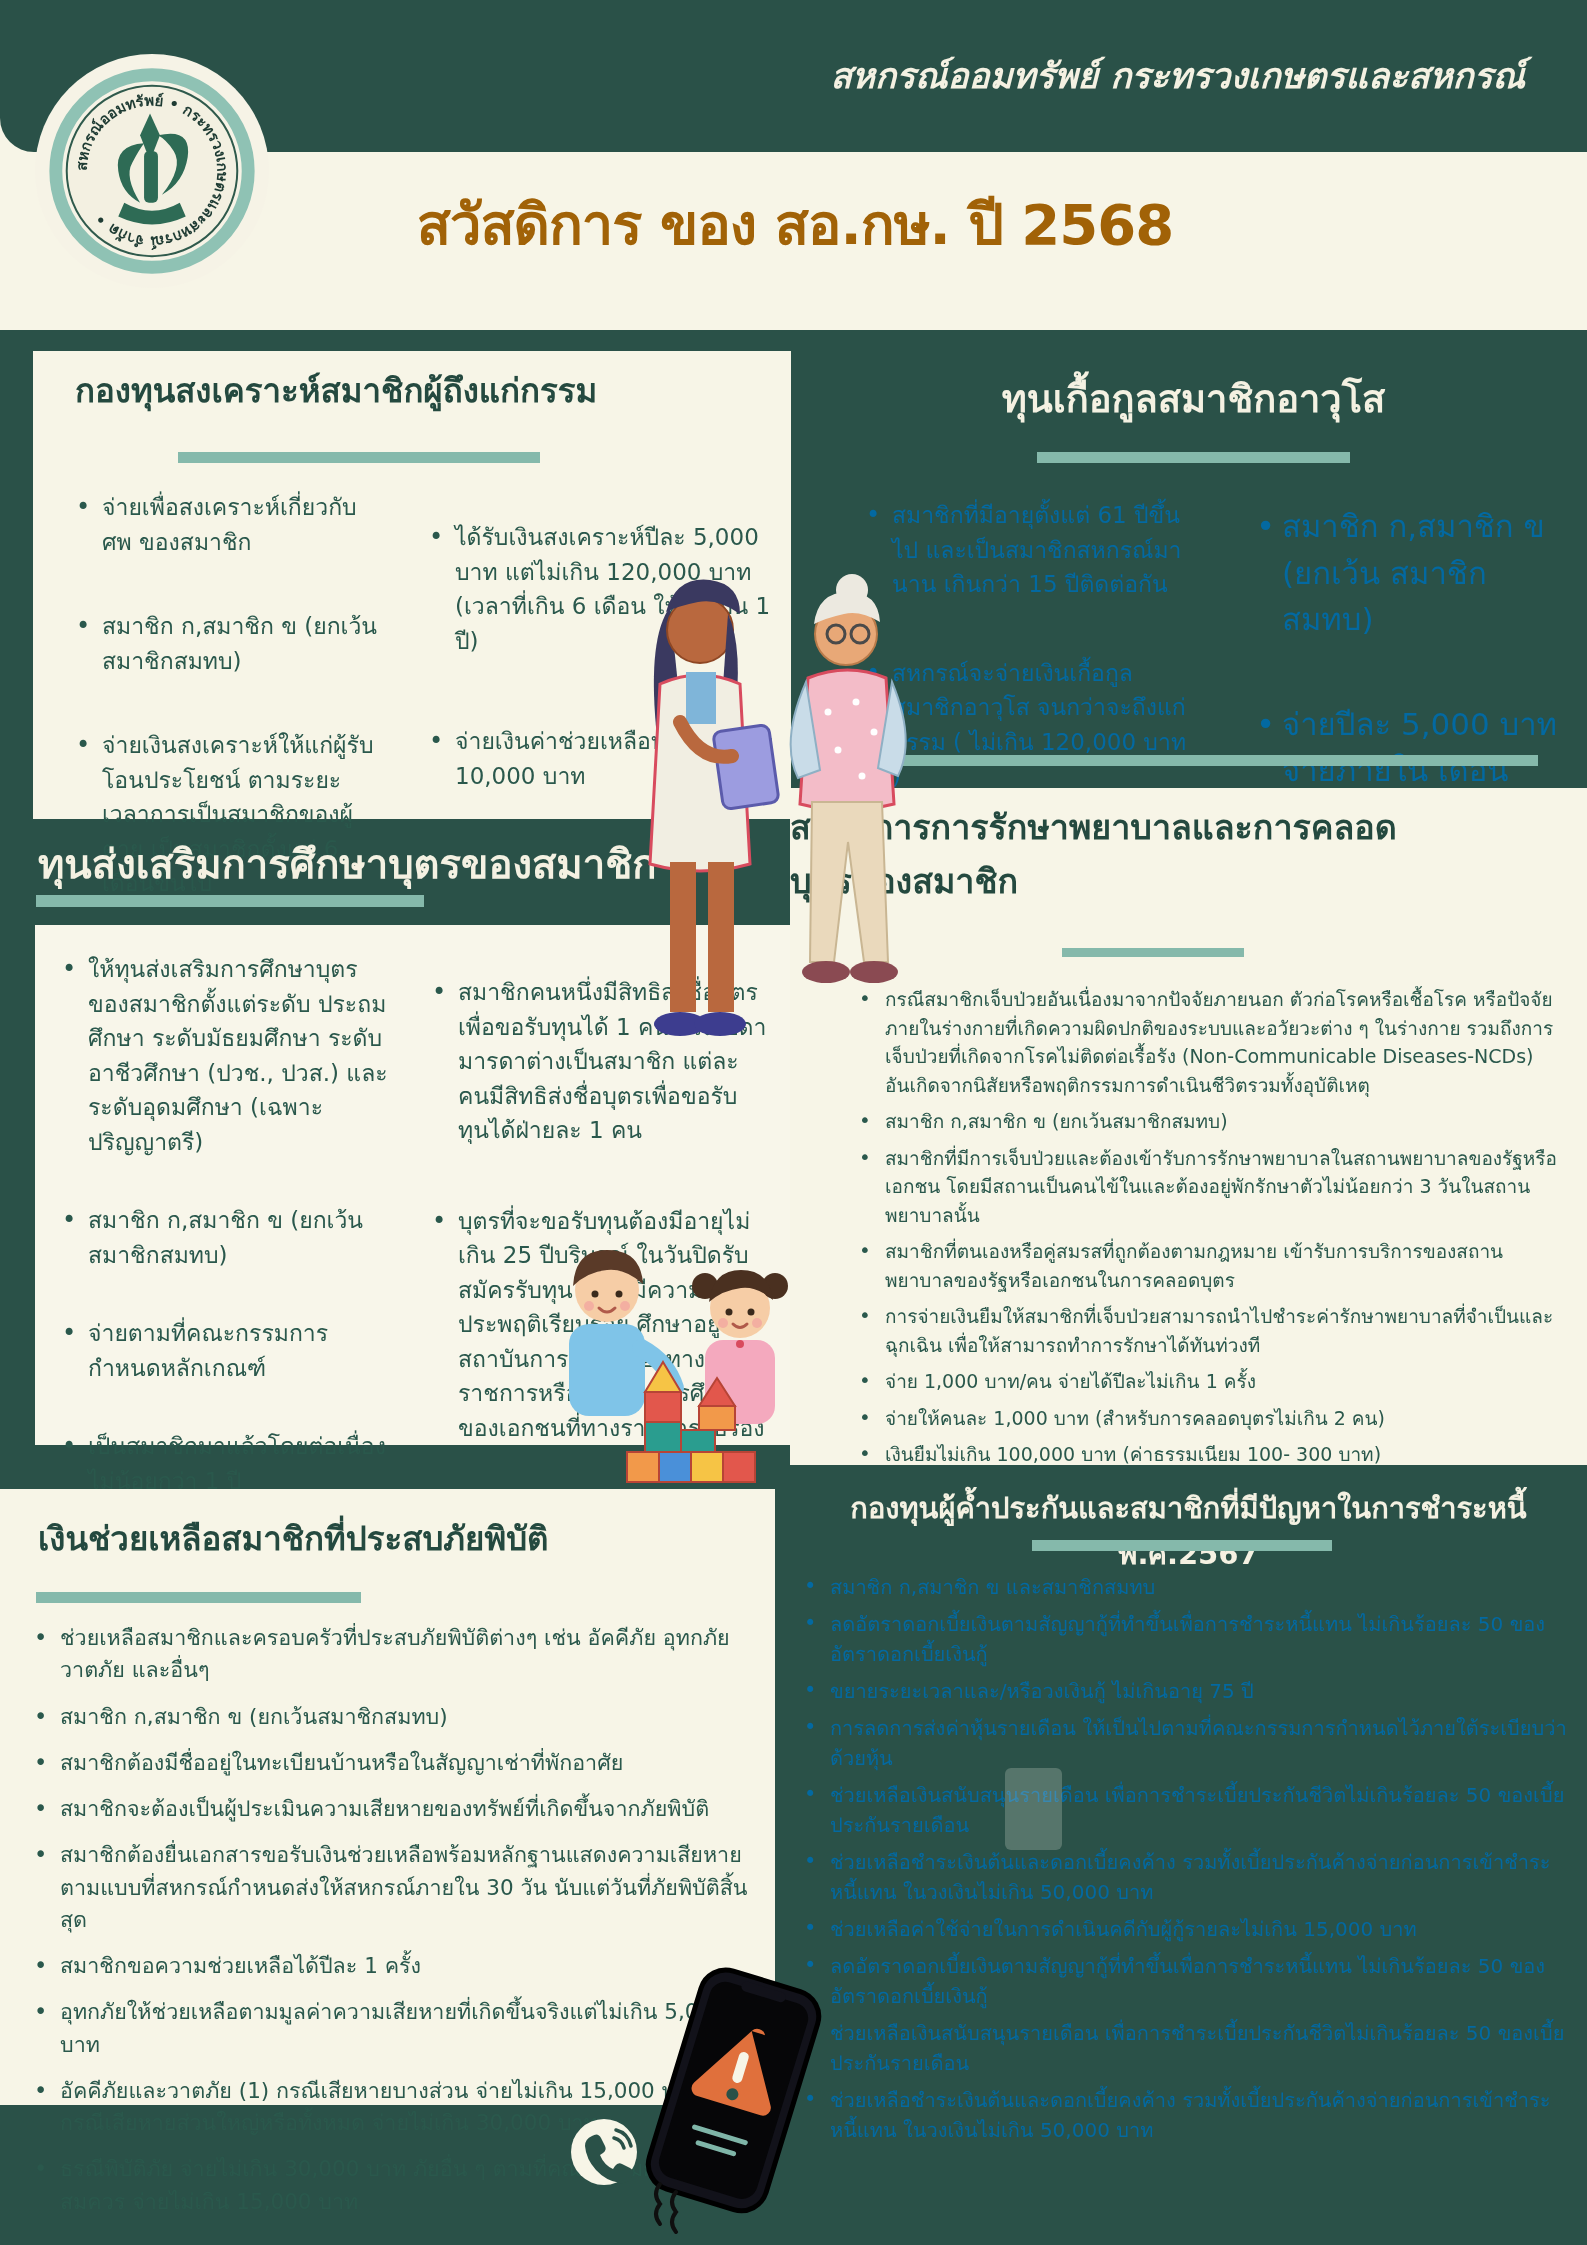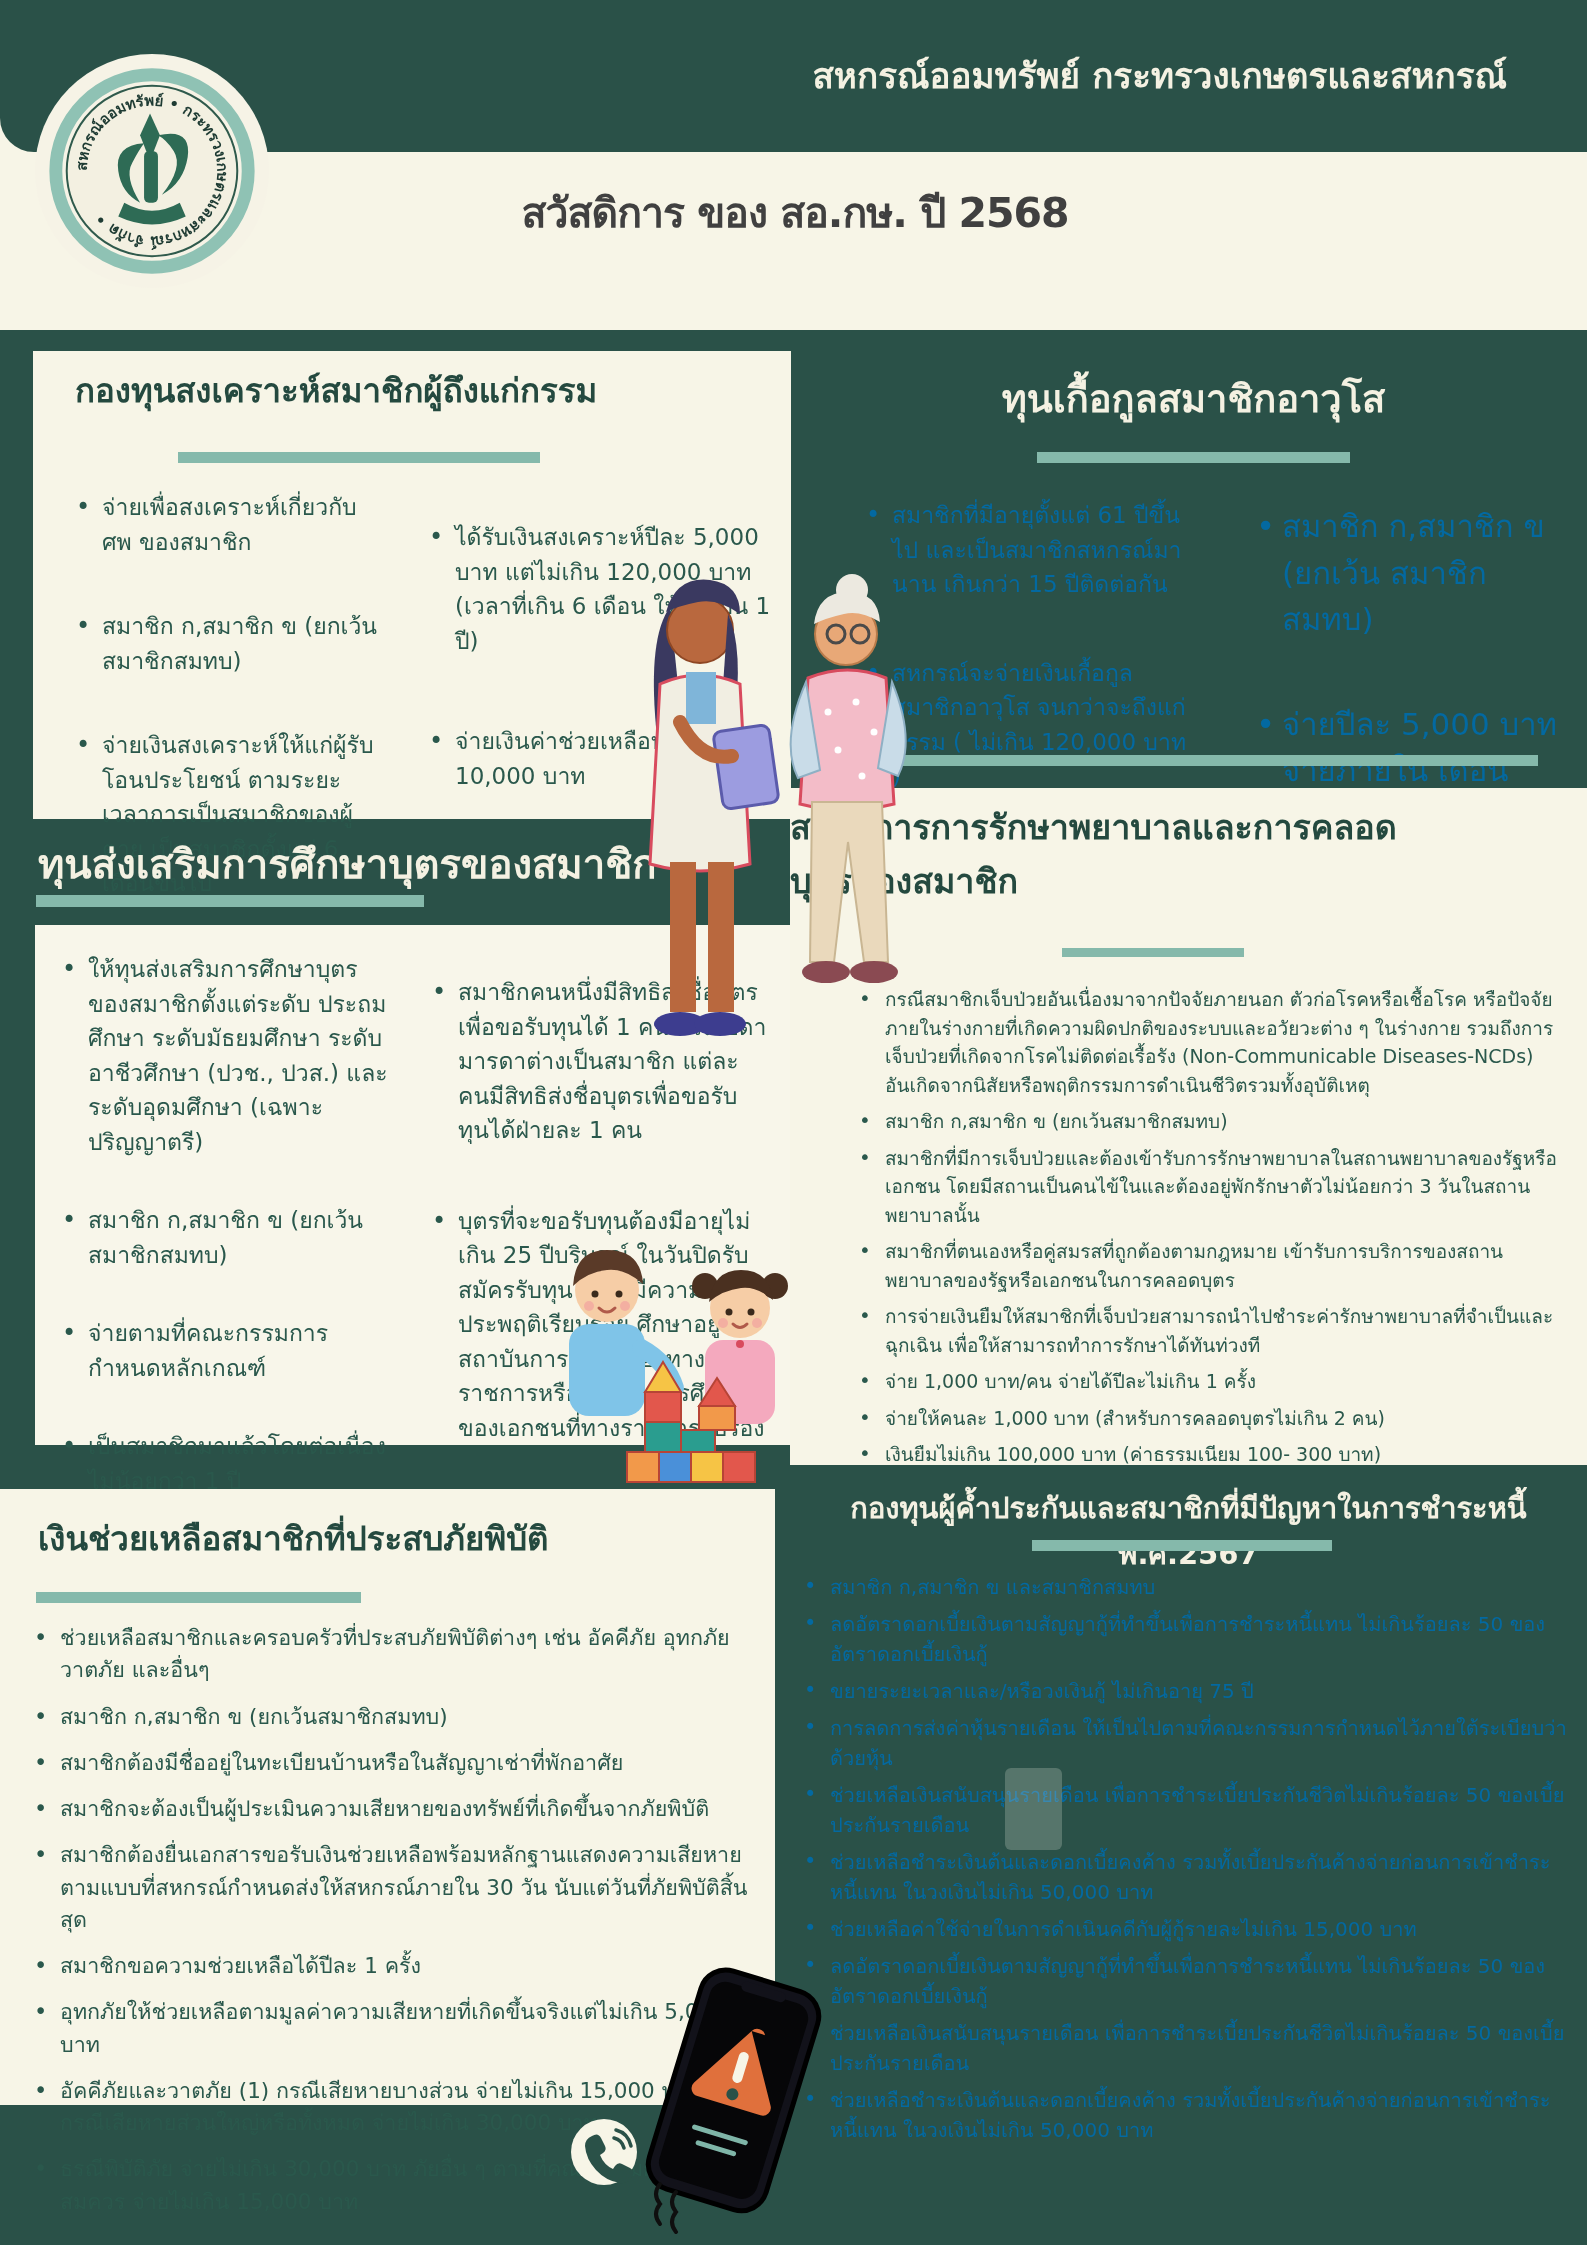--- a/index.html
+++ b/index.html
@@ -7,23 +7,23 @@
     position:relative; width:1587px; height:2245px; overflow:hidden;
     background:#F7F5E7;
     font-family:"DejaVu Sans","Liberation Sans",sans-serif;
     color:#2A584C;
   }
   
   .band-top{position:absolute;left:0;top:0;width:1587px;height:152px;background:#2A5148;border-radius:0 0 0 34px;}
   .main-bg{position:absolute;left:0;top:330px;width:1587px;height:1915px;background:#2A5148;}
 
   
-  .org-name{position:absolute;right:80px;top:48px;font-size:35px;font-weight:700;color:#F4F1E2;}
+  .org-name{position:absolute;right:62px;top:48px;font-size:35px;font-weight:700;color:#F4F1E2;font-style:italic;}
   .big-title{position:absolute;left:250px;top:180px;width:1090px;text-align:center;
-    font-size:41px;font-weight:800;color:#404040;letter-spacing:-1px;}
+    font-size:56px;font-weight:800;color:#a16207;letter-spacing:-1px;}
   .logo-wrap{position:absolute;left:33px;top:52px;width:238px;height:238px;}
 
   
   .panel{position:absolute;background:#F7F5E7;}
   .teal-bar{position:absolute;background:#85B9AB;}
   .sec-head{position:absolute;font-weight:700;color:#24493F;}
   .sec-head.on-dark{color:#F4F1E2;}
   ul.blt{margin:0;padding:0;list-style:none;position:absolute;line-height:1.5;}
   ul.blt li{position:relative;padding-left:30px;}
   ul.blt li::before{content:"•";position:absolute;left:4px;top:-1px;font-size:1.05em;}

